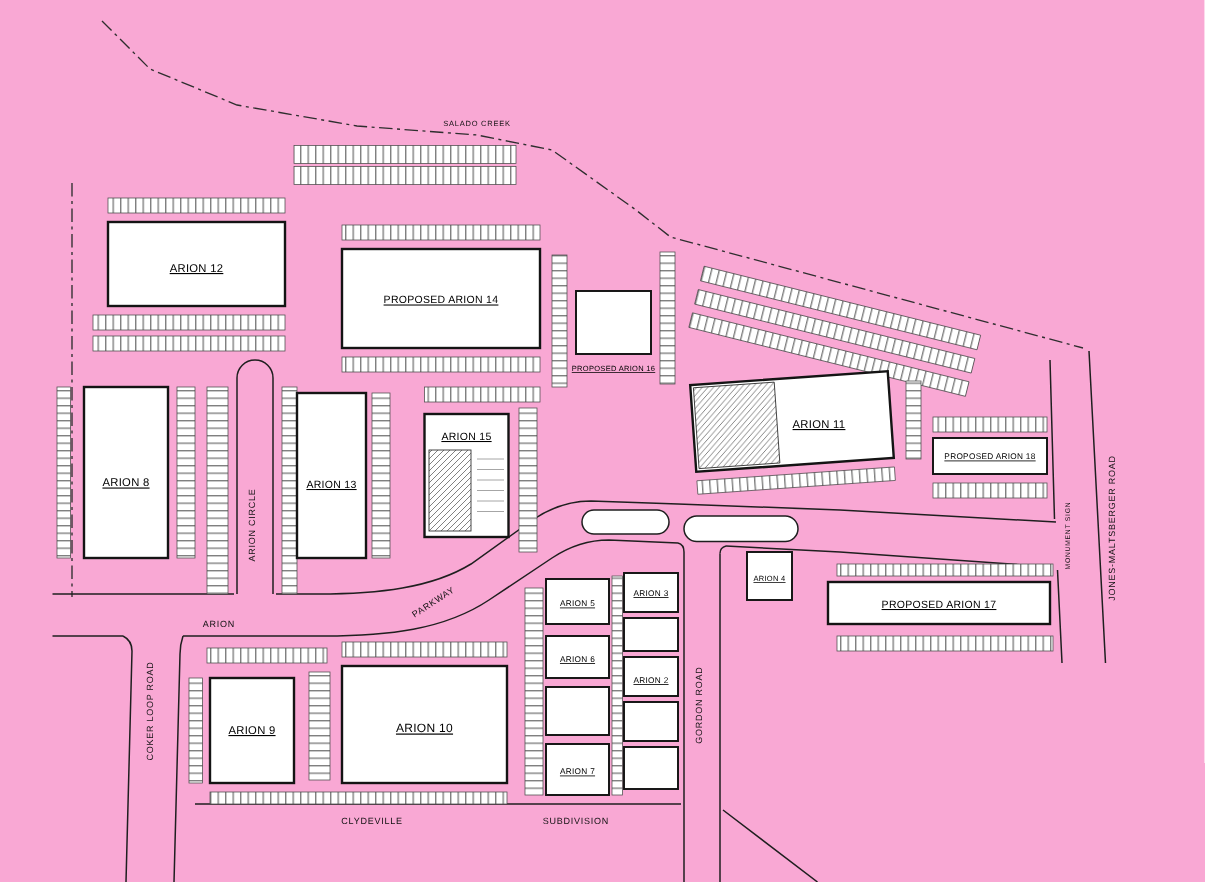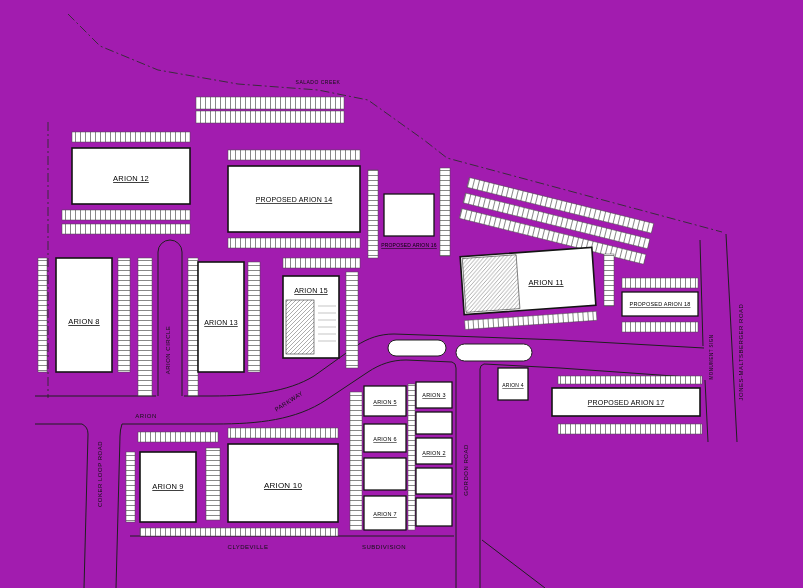--- a/index.html
+++ b/index.html
@@ -1,16 +1,16 @@
 <!DOCTYPE html>
 <html><head>
 <meta charset="utf-8">
 <style>
   html,body{margin:0;padding:0;background:#fff;}
-  .canvas{position:relative;width:803px;height:588px;background:#a21caf;overflow:hidden;
+  .canvas{position:relative;width:803px;height:588px;background:#f9a8d4;overflow:hidden;
           font-family:"Liberation Sans",sans-serif;}
   svg{display:block;}
   .bld{fill:#ffffff;stroke:#141414;stroke-width:1.3;}
   .bld-big{stroke-width:1.6;}
   .hatch{fill:url(#pd);stroke:#333;stroke-width:.6;}
   .lbl{font-family:"Liberation Sans",sans-serif;fill:#000;text-anchor:middle;
        text-decoration:underline;letter-spacing:.2px;}
   .fs8{font-size:8px}.fs75{font-size:7.5px}.fs7{font-size:7px}
   .fs6{font-size:6px}.fs55{font-size:5.5px}.fs5{font-size:5px}.fs45{font-size:4.5px}
   .road{fill:none;stroke:#1f1f1f;stroke-width:1;}

